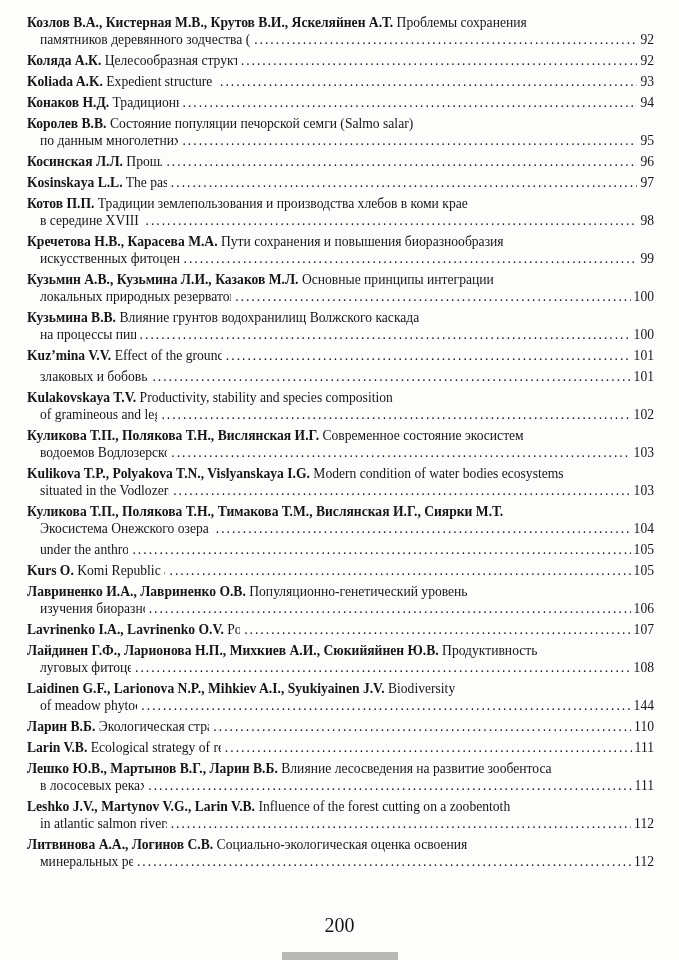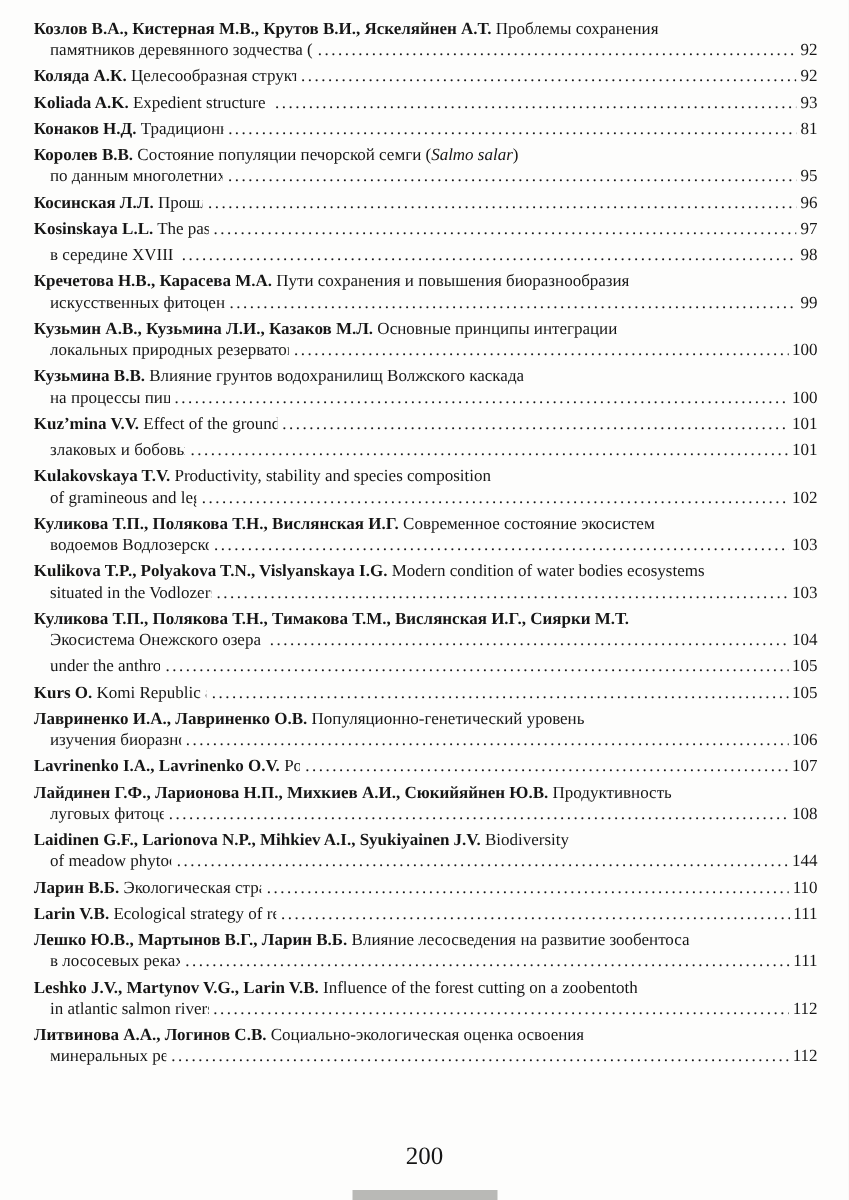--- a/index.html
+++ b/index.html
@@ -28,21 +28,21 @@
     line-height: 17px;
   }
   .line.cont { padding-left: 13px; }
   .line-text {
     white-space: pre;
     flex: 0 1 auto;
     min-width: 0;
     overflow: hidden;
   }
   .seg.bold { font-weight: 700; }
-  .seg.italic { font-style: italic; }
+  .seg.italic { }
   .leader {
     flex: 1 1 auto;
     min-width: 10px;
     overflow: hidden;
     white-space: nowrap;
     margin: 0 3px 0 4px;
     letter-spacing: 2px;
   }
   .leader::after {
     content: "....................................................................................................................................................................................";
@@ -90,21 +90,21 @@
         <div class="line">
           <span class="line-text"><span class="seg bold">Koliada A.K.</span><span class="seg"> Expedient structure of shelter forest in Komi Republic flood-lands</span></span>
           <span class="leader"></span>
           <span class="pageno">93</span>
         </div>
       </div>
       <div class="entry">
         <div class="line">
           <span class="line-text"><span class="seg bold">Конаков Н.Д.</span><span class="seg"> Традиционная этноэкология народа коми</span></span>
           <span class="leader"></span>
-          <span class="pageno">81</span>
+          <span class="pageno">94</span>
         </div>
       </div>
       <div class="entry">
         <div class="line">
           <span class="line-text"><span class="seg bold">Королев В.В.</span><span class="seg"> Состояние популяции печорской семги (</span><span class="seg italic">Salmo salar</span><span class="seg">)</span></span>
         </div>
         <div class="line cont">
           <span class="line-text"><span class="seg">по данным многолетних учетов нерестовых бугров</span></span>
           <span class="leader"></span>
           <span class="pageno">95</span>
@@ -118,20 +118,23 @@
         </div>
       </div>
       <div class="entry">
         <div class="line">
           <span class="line-text"><span class="seg bold">Kosinskaya L.L.</span><span class="seg"> The past and the present of Sugmut</span></span>
           <span class="leader"></span>
           <span class="pageno">97</span>
         </div>
       </div>
       <div class="entry">
+        <div class="line">
+          <span class="line-text"><span class="seg bold">Котов П.П.</span><span class="seg"> Традиции землепользования и производства хлебов в коми крае</span></span>
+        </div>
         <div class="line cont">
           <span class="line-text"><span class="seg">в середине XVIII — начале XX вв.</span></span>
           <span class="leader"></span>
           <span class="pageno">98</span>
         </div>
       </div>
       <div class="entry">
         <div class="line">
           <span class="line-text"><span class="seg bold">Кречетова Н.В., Карасева М.А.</span><span class="seg"> Пути сохранения и повышения биоразнообразия</span></span>
         </div>

